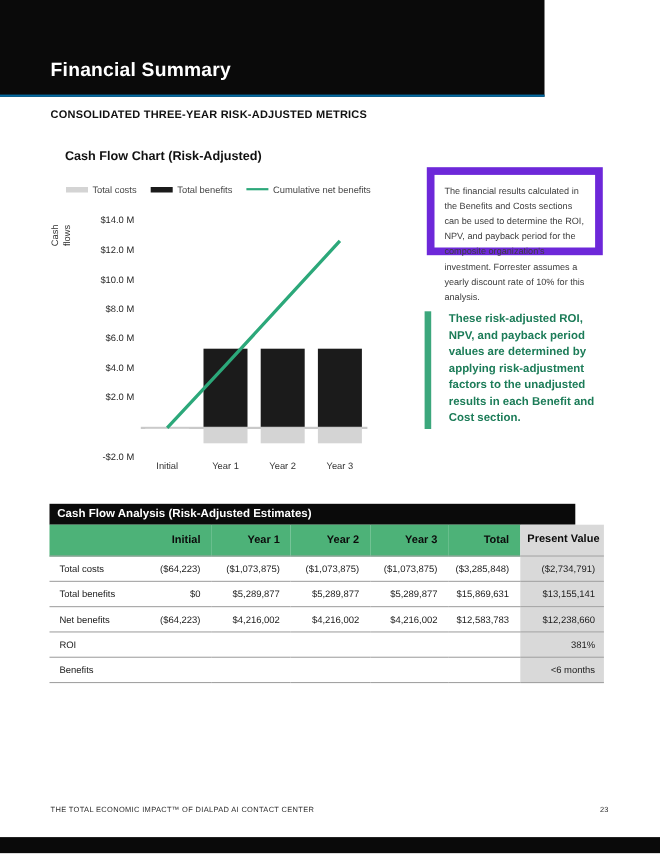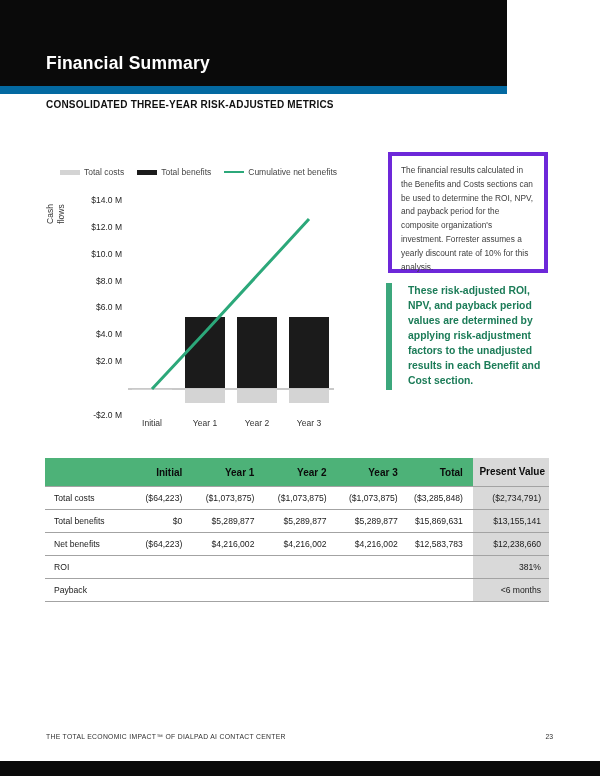--- a/index.html
+++ b/index.html
@@ -1,21 +1,21 @@
 <!DOCTYPE html>
 <html style="--band_black: #0a0a0a; --accent_green: #2ca87a; --table_header_green: #4db278; --callout_bar_green: #3ca77c; --callout_text_green: #1c7c58; --bar_dark: #1b1b1b; --bar_gray: #d4d4d4; --pv_column_gray: #d9d9d9;"><head>
 <meta charset="utf-8">
 <style>
   html,body{margin:0;padding:0;background:#fff;}
   .page{position:relative;width:600px;height:776px;background:#fff;overflow:hidden;
         font-family:"Liberation Sans",sans-serif;color:#1a1a1a;}
 
   
   .top-band{position:absolute;left:0;top:0;width:495px;height:86px;
-            background:var(--band_black,#0a0a0a);border-bottom:8px solid #0369a1;padding-left:12px;}
+            background:var(--band_black,#0a0a0a);border-bottom:2px solid #0369a1;}
   .page-title{position:absolute;left:46px;top:53px;margin:0;color:#fff;
               font-size:17.5px;font-weight:bold;letter-spacing:.2px;}
 
   .section-heading{position:absolute;left:46px;top:99px;font-size:10px;font-weight:bold;
                    letter-spacing:.2px;color:#111;}
 
   .chart-title{position:absolute;left:59px;top:136px;font-size:11.5px;font-weight:bold;color:#111;}
 
   
   .legend{position:absolute;left:60px;top:167px;display:flex;align-items:center;gap:13px;}
@@ -30,22 +30,22 @@
          transform:translateY(-50%);}
   .ylabel{position:absolute;left:-21px;top:10px;width:40px;height:24px;text-align:center;
           font-size:8.5px;line-height:11px;color:#333;transform:rotate(-90deg);}
   .ylabel span{display:block;}
   .zero-line{position:absolute;left:70px;width:206px;top:196px;height:1.5px;background:#c9c9c9;}
   .bar{position:absolute;}
   .chart svg{position:absolute;left:0;top:0;pointer-events:none;}
   .xlabel{position:absolute;top:226px;width:64px;text-align:center;font-size:8.5px;color:#333;}
 
   
-  .note-box{position:absolute;left:388px;top:152px;width:160px;height:121px;
-            border:4px solid #6d28d9;box-sizing:border-box;padding:8px 9px;}
+  .note-box{position:absolute;left:388px;top:152px;width:160px;height:80px;
+            border:7px solid #6d28d9;box-sizing:border-box;padding:8px 9px;}
   .note-box p{margin:0;font-size:8.3px;line-height:13.8px;color:#3d3d3d;}
 
   
   .callout{position:absolute;left:386px;top:283px;width:166px;}
   .callout-bar{position:absolute;left:0;top:0;width:6px;height:107px;
                background:var(--callout_bar_green,#3ca77c);}
   .callout p{margin:0 0 0 22px;width:142px;font-size:10.4px;line-height:15px;font-weight:bold;
              color:var(--callout_text_green,#1c7c58);}
 
   
@@ -73,20 +73,21 @@
 <body>
 
 <div class="page">
 
   <div class="top-band">
     <h1 class="page-title">Financial Summary</h1>
   </div>
 
   <div class="section-heading">CONSOLIDATED THREE-YEAR RISK-ADJUSTED METRICS</div>
 
+  <div class="chart-title">Cash Flow Chart (Risk-Adjusted)</div>
 
   <div class="legend">
     <div class="legend-item">
       <span class="legend-swatch" id="sw0" style="background: rgb(212, 212, 212);"></span>
       <span class="legend-label">Total costs</span>
     </div>
     <div class="legend-item">
       <span class="legend-swatch" id="sw1" style="background: rgb(27, 27, 27);"></span>
       <span class="legend-label">Total benefits</span>
     </div>
@@ -129,20 +130,21 @@
   <aside class="note-box">
     <p>The financial results calculated in the Benefits and Costs sections can be used to determine the ROI, NPV, and payback period for the composite organization's investment. Forrester assumes a yearly discount rate of 10% for this analysis.</p>
   </aside>
 
   <aside class="callout">
     <div class="callout-bar"></div>
     <p>These risk-adjusted ROI, NPV, and payback period values are determined by applying risk-adjustment factors to the unadjusted results in each Benefit and Cost section.</p>
   </aside>
 
   <section class="table-wrap">
+    <div class="table-title">Cash Flow Analysis (Risk-Adjusted Estimates)</div>
     <table class="cf" id="cf-table">
         <colgroup>
           <col style="width: 75px;">
           <col style="width: 72px;">
           <col style="width: 72px;">
           <col style="width: 72px;">
           <col style="width: 71px;">
           <col style="width: 65px;">
           <col style="width: 76px;">
         </colgroup>
@@ -188,21 +190,21 @@
           <tr>
             <td class="lbl">ROI</td>
             <td></td>
             <td></td>
             <td></td>
             <td></td>
             <td></td>
             <td class="pv">381%</td>
           </tr>
           <tr>
-            <td class="lbl">Payback</td>
+            <td class="lbl">Benefits</td>
             <td></td>
             <td></td>
             <td></td>
             <td></td>
             <td></td>
             <td class="pv">&lt;6 months</td>
           </tr>
         </tbody>
       </table>
   </section>

